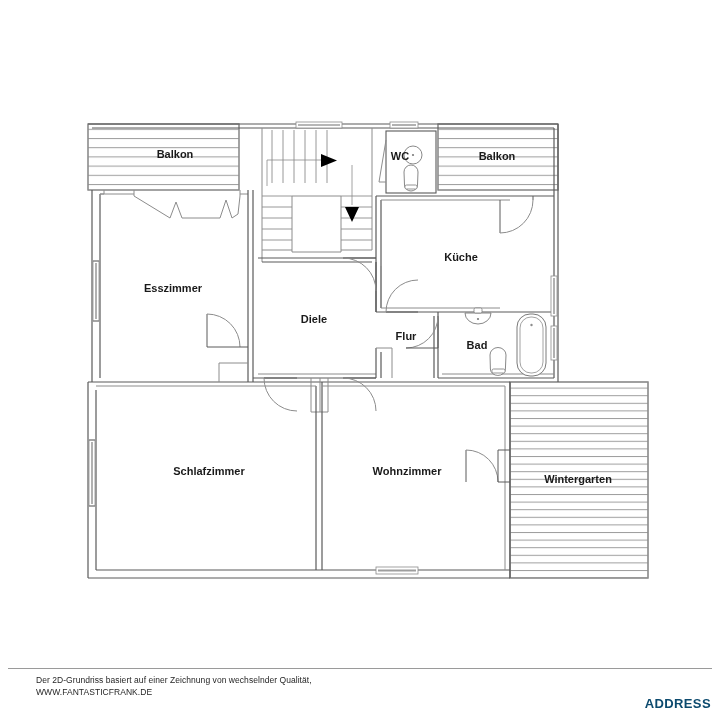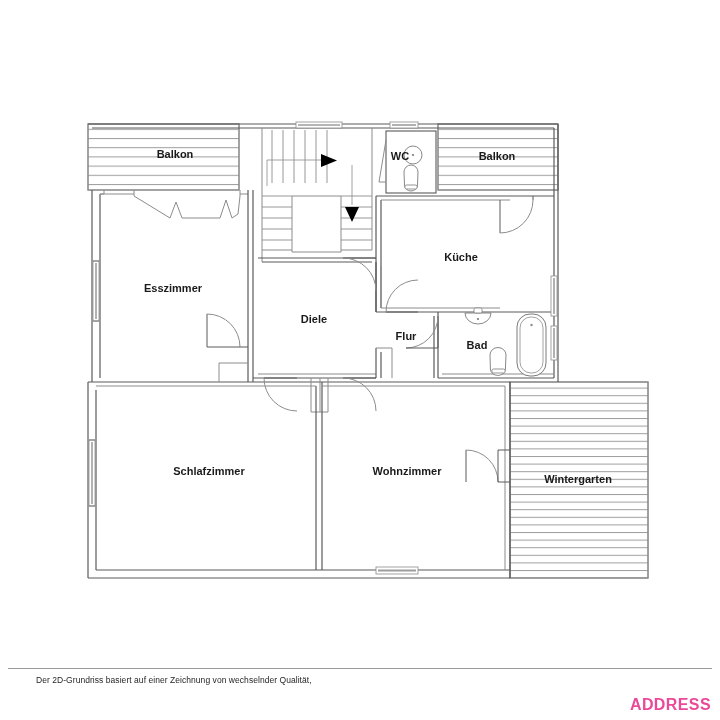--- a/index.html
+++ b/index.html
@@ -56,23 +56,23 @@
     line-height: 11.5px;
     color: #262626;
     letter-spacing: 0.05px;
     margin-left: 27px;
   }
   #footer-text div { white-space: nowrap; }
   #brand {
     position: absolute;
     right: 9px;
     top: 36px;
-    font-size: 16px;
+    font-size: 13px;
     font-weight: bold;
-    color: #ec4899;
+    color: #0c4a6e;
     letter-spacing: 0.4px;
   }
 </style>
 </head>
 <body>
 
 <div id="plan-wrap">
 <svg id="floorplan" viewBox="0 0 720 660">
 
   <defs>
@@ -362,15 +362,16 @@
     <text class="roomlabel" x="578" y="480">Wintergarten</text>
   </g>
 
 </svg>
 </div>
 
 <div id="footer">
   <div id="footer-rule"></div>
   <div id="footer-text">
     <div>Der 2D-Grundriss basiert auf einer Zeichnung von wechselnder Qualität,</div>
+    <div>WWW.FANTASTICFRANK.DE</div>
   </div>
   <div id="brand">ADDRESS</div>
 </div>
 
 </body></html>

